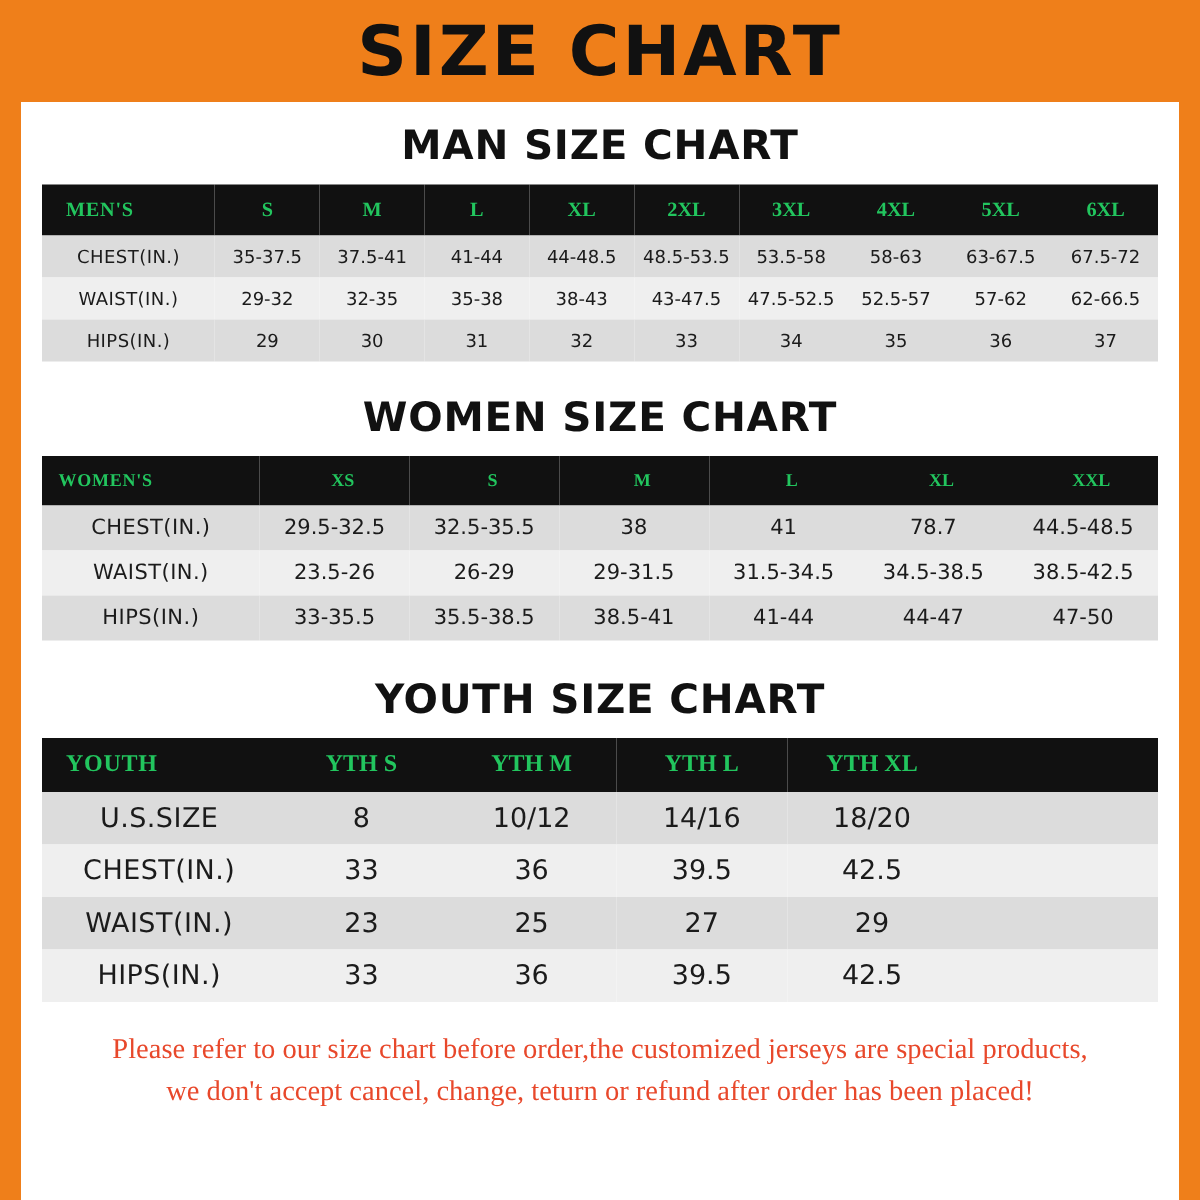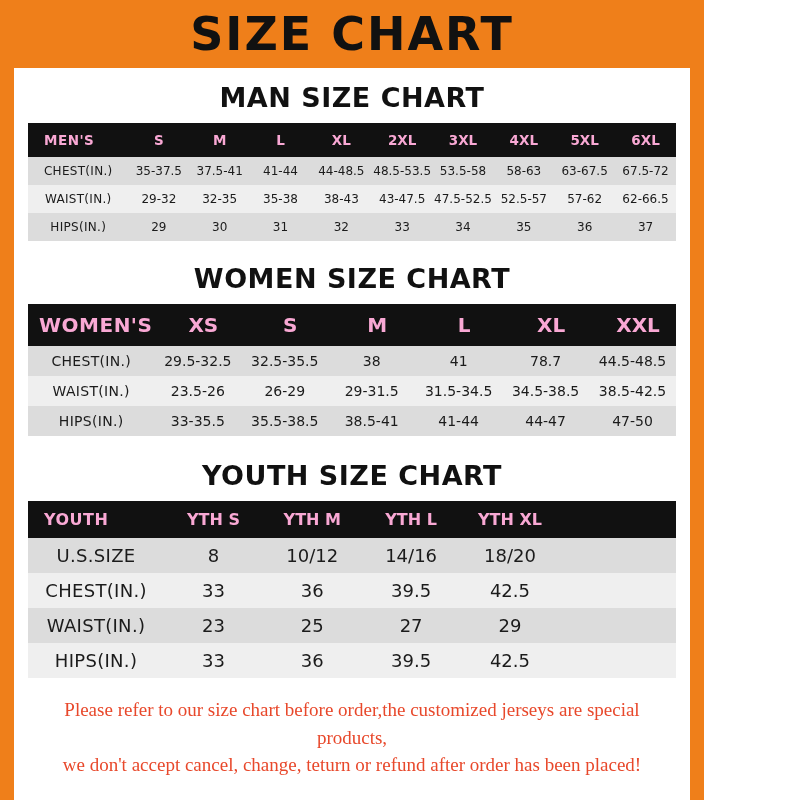--- a/index.html
+++ b/index.html
@@ -8,21 +8,21 @@
   }
   body {
     width: 800px;
     height: 800px;
     background: #ffffff;
     font-family: "Liberation Sans", sans-serif;
     overflow: hidden;
   }
   .page {
     position: relative;
-    width: 704px;
+    width: 800px;
     height: 800px;
     box-sizing: border-box;
     border-left: 14px solid #ef7f1a;
     border-right: 14px solid #ef7f1a;
     background: #ffffff;
   }
   .banner {
     height: 68px;
     background: #ef7f1a;
     display: flex;
@@ -57,23 +57,24 @@
     border-collapse: collapse;
     table-layout: fixed;
   }
   table.size-table th,
   table.size-table td {
     text-align: center;
     font-family: "DejaVu Sans", sans-serif;
   }
   table.size-table thead th {
     background: #111111;
-    color: #f9a8d4;
+    color: #22c55e;
     font-weight: bold;
     padding: 9px 0;
+    font-family: Liberation Serif, serif;
   }
   table.size-table thead th.head-label {
     text-align: left;
     padding-left: 16px;
     font-size: 16px;
     letter-spacing: 0.5px;
   }
   table.size-table tbody td {
     padding: 7px 0;
     color: #1b1b1b;
@@ -84,21 +85,21 @@
   }
   tr.band-a td { background: #dcdcdc; }
   tr.band-b td { background: #efefef; }
 
   
   #men-table thead th { font-size: 13.5px; }
   #men-table tbody td { font-size: 12px; }
   #men-table col.c0 { width: 15.5%; }
 
   
-  #women-table thead th { font-size: 20px; padding-left: 11px; }
+  #women-table thead th { font-size: 12px; padding-left: 11px; }
   #women-table tbody td { font-size: 14px; }
   #women-table col.c0 { width: 19.5%; }
 
   
   #youth-table thead th { font-size: 16px; }
   #youth-table tbody td { font-size: 18px; }
   #youth-table col.c0 { width: 21%; }
   #youth-table col.cend { width: 18%; }
 
   .footer-note {

